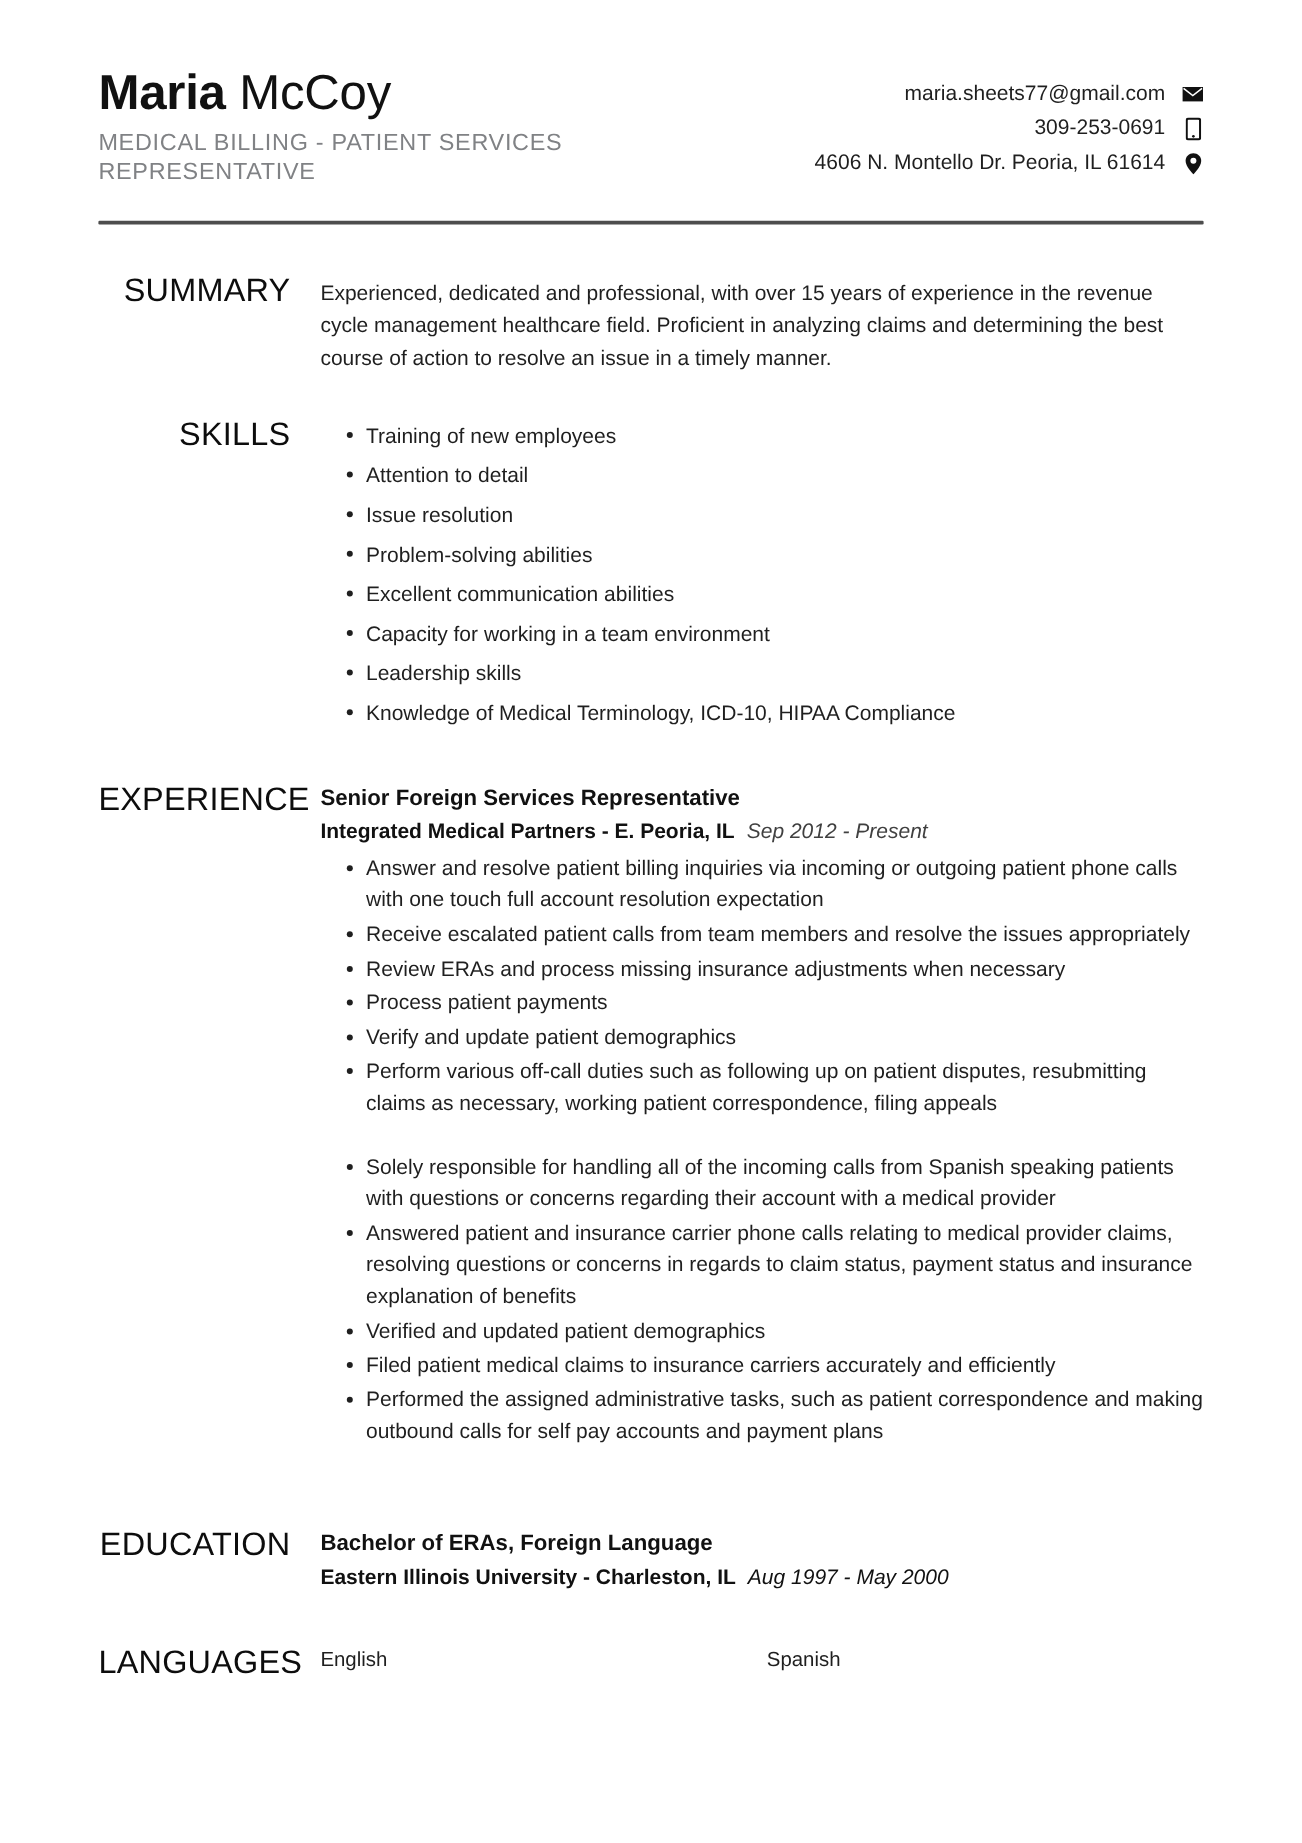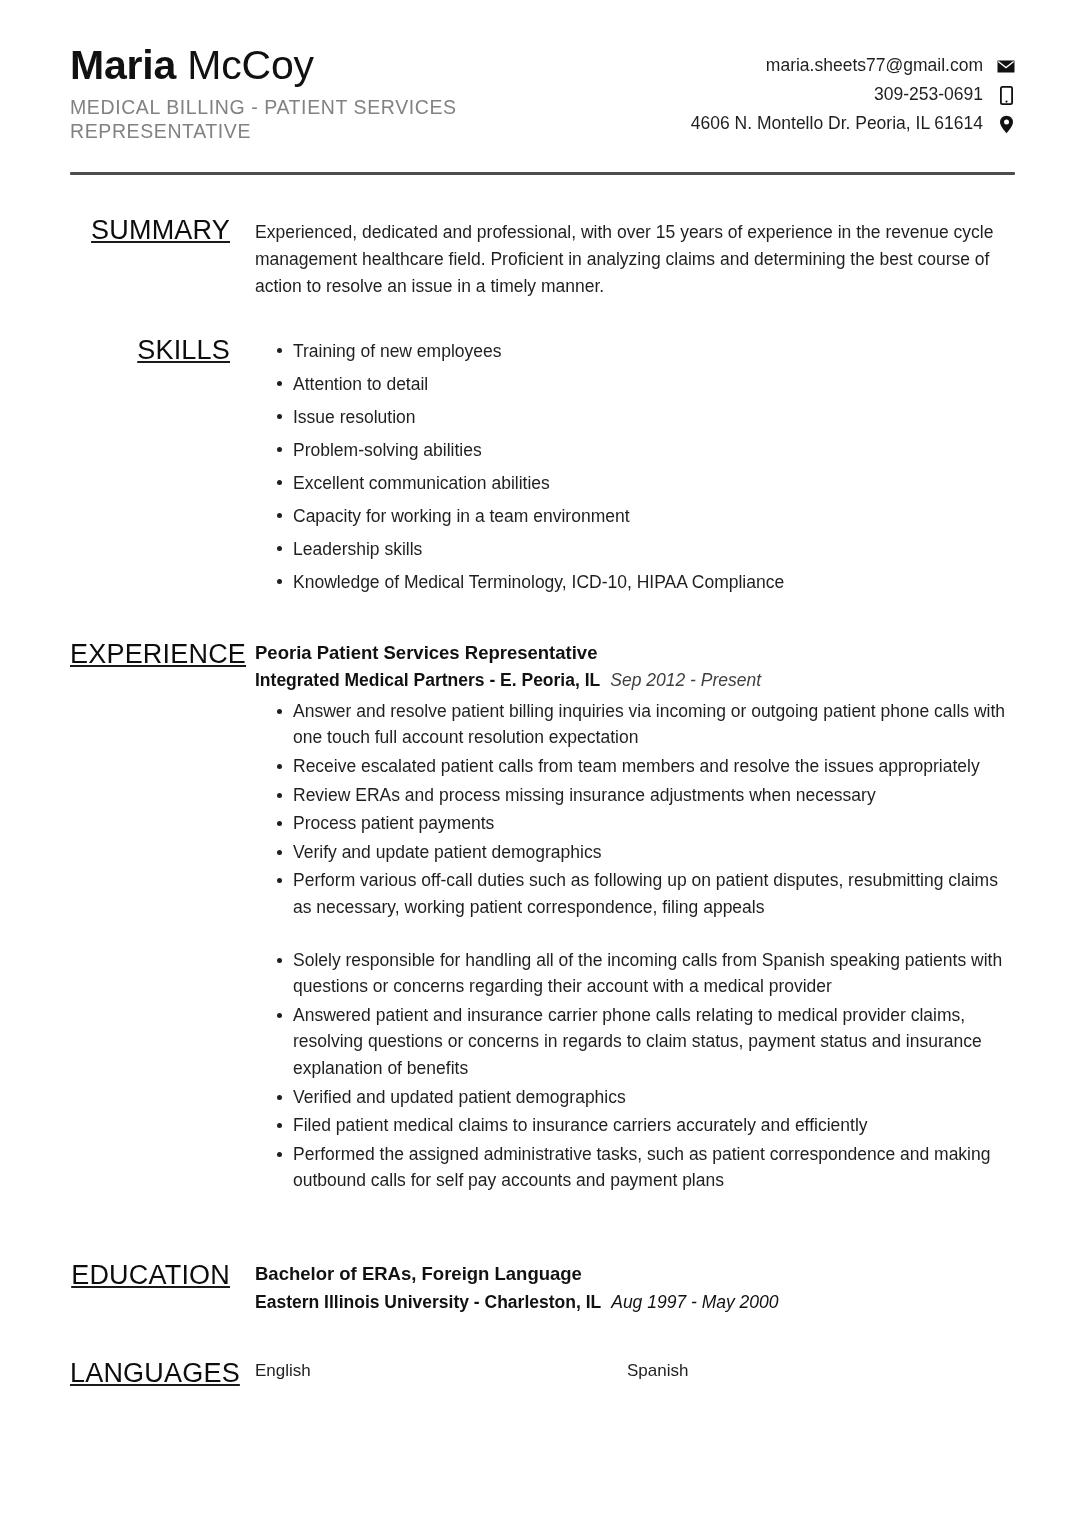--- a/index.html
+++ b/index.html
@@ -17,21 +17,21 @@
     overflow: hidden;
     position: relative;
   }
 
   .page {
     position: relative;
     width: 1085px;
     height: 1149px;
     background: #ffffff;
     box-sizing: border-box;
-    padding: 0;
+    padding: 12px;
   }
 
   
   .header {
     display: flex;
     justify-content: space-between;
     align-items: flex-start;
     padding: 44px 70px 0 70px;
   }
   .name-block { max-width: 560px; }
@@ -94,21 +94,20 @@
     display: flex;
     padding: 0 70px 0 70px;
     align-items: flex-start;
   }
   .section-label-col {
     width: 185px;
     flex: 0 0 185px;
     text-align: right;
     padding-right: 25px;
     box-sizing: border-box;
-    text-decoration: underline;
   }
   .section-label {
     font-size: 27px;
     line-height: 1;
     font-weight: normal;
     letter-spacing: 0.2px;
     color: #0d0d0d;
     white-space: nowrap;
   }
   .section-body {
@@ -293,21 +292,21 @@
         </ul>
     </div>
   </div>
 
   <div class="section" id="section-experience">
     <div class="section-label-col">
       <div class="section-label">EXPERIENCE</div>
     </div>
     <div class="section-body" id="experience-list">
         <div class="job">
-          <div class="job-title">Peoria Patient Services Representative</div>
+          <div class="job-title">Senior Foreign Services Representative</div>
           <div class="job-meta"><span class="job-company">Integrated Medical Partners - E. Peoria, IL</span><span class="job-dates">Sep 2012 - Present</span></div>
           <ul class="bullets">
             <li>Answer and resolve patient billing inquiries via incoming or outgoing patient phone calls with one touch full account resolution expectation</li>
             <li>Receive escalated patient calls from team members and resolve the issues appropriately</li>
             <li>Review ERAs and process missing insurance adjustments when necessary</li>
             <li>Process patient payments</li>
             <li>Verify and update patient demographics</li>
             <li>Perform various off-call duties such as following up on patient disputes, resubmitting claims as necessary, working patient correspondence, filing appeals</li>
           </ul>
         </div>

